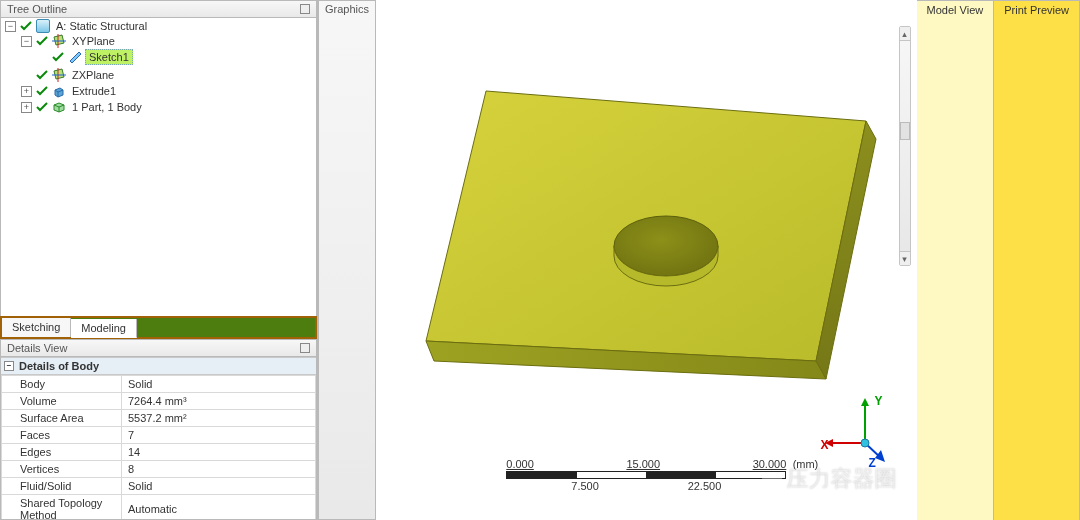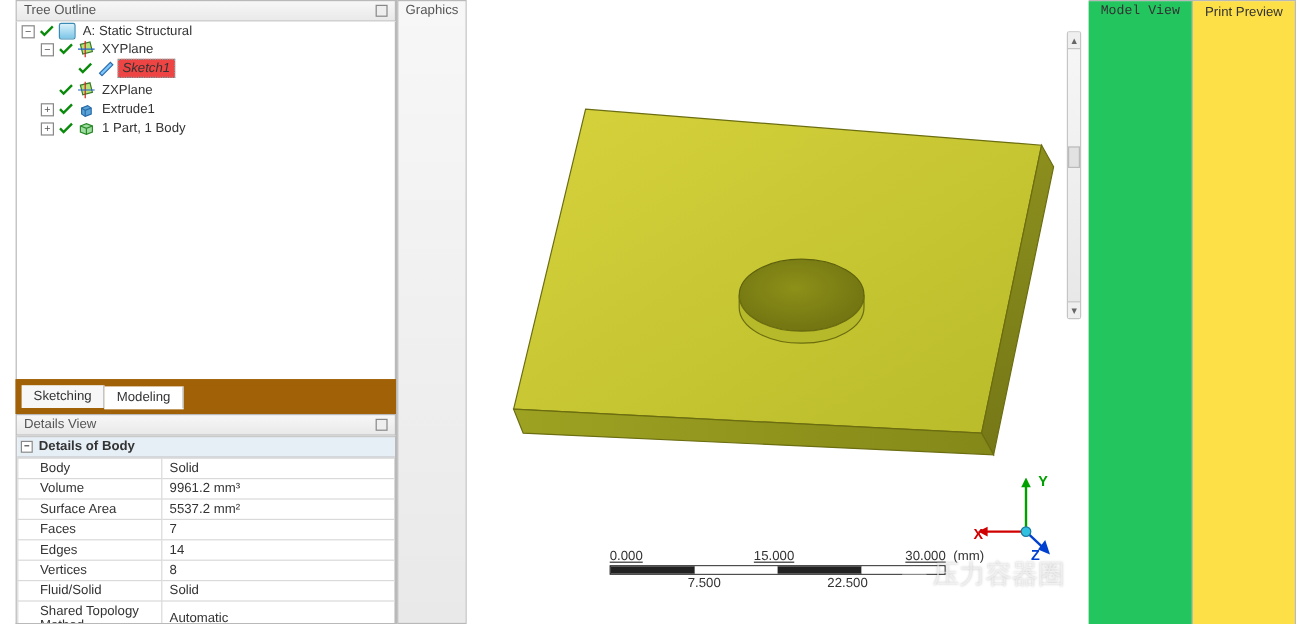--- a/index.html
+++ b/index.html
@@ -1,32 +1,32 @@
 <!DOCTYPE html>
 <html><head>
 <meta charset="utf-8">
 <style>
 * { box-sizing: border-box; margin: 0; padding: 0; }
 body { font-family: "Segoe UI", Tahoma, sans-serif; font-size: 11px; color: #333; background: #fff; width: 1080px; height: 520px; overflow: hidden; display: flex; }
-.left-col { width: 318px; display: flex; flex-direction: column; border-right: 1px solid #b9b9b9; margin-left: 13px; }
+.left-col { width: 318px; display: flex; flex-direction: column; border-right: 1px solid #b9b9b9; }
 .panel-header { background: linear-gradient(#f7f7f7,#e9e9e9); border: 1px solid #b9b9b9; padding: 2px 6px; display: flex; align-items: center; justify-content: space-between; font-size: 11px; color: #555; }
 .panel-header .pin { width: 10px; height: 10px; border: 1px solid #888; background: #eee; }
 .tree-area { flex: 0 0 auto; height: 298px; background: #fff; border-left: 1px solid #b9b9b9; border-right: 1px solid #b9b9b9; overflow: auto; }
 .tree ul { list-style: none; padding-left: 16px; }
 .tree > ul { padding-left: 4px; }
 .tree li { padding: 1px 0; white-space: nowrap; display: flex; align-items: center; flex-wrap: wrap; }
 .tree li > ul { flex-basis: 100%; }
 .toggle { width: 11px; height: 11px; border: 1px solid #888; display: inline-flex; align-items: center; justify-content: center; font-size: 9px; line-height: 1; margin-right: 3px; background: #fff; color: #555; cursor: pointer; }
 .toggle.empty { border: none; }
 .icon { width: 14px; height: 14px; display: inline-block; margin-right: 3px; vertical-align: middle; }
 .icon-dm { background: linear-gradient(#d9f0fa,#7dc7e8); border: 1px solid #3a8ab3; border-radius: 2px; }
 .icon-plane svg, .icon-sketch svg, .icon-extrude svg, .icon-body svg, .icon-check svg { width: 14px; height: 14px; }
 .node-label { padding: 1px 3px; }
-.node-label.selected { background: #ef4444; border: 1px dotted #7aa; font-style: italic; }
-.mid-tabs { display: flex; border: 5px solid #a16207; background: #a16207; }
+.node-label.selected { background: #bef264; border: 1px dotted #7aa; }
+.mid-tabs { display: flex; border: 2px solid #a16207; background: #4d7c0f; }
 .mid-tabs .tab { padding: 3px 10px; border-right: 1px solid #b9b9b9; cursor: pointer; background: #f7f7f7; }
 .mid-tabs .tab.active { background: #fff; border-bottom: 1px solid #fff; position: relative; top: 1px; }
 .details-area { flex: 1 1 auto; background: #fff; border: 1px solid #b9b9b9; border-top: none; overflow: auto; }
 .details-group-header { background: #e6eef6; border-bottom: 1px solid #c9c9c9; border-top: 1px solid #c9c9c9; padding: 2px 18px; font-weight: bold; position: relative; }
 .details-group-header .collapse { position: absolute; left: 3px; top: 3px; width: 10px; height: 10px; border: 1px solid #888; background: #fff; font-size: 8px; text-align: center; line-height: 8px; }
 .details-table { width: 100%; border-collapse: collapse; }
 .details-table td { border: 1px solid #d9d9d9; padding: 2px 6px; height: 16px; }
 .details-table td:first-child { width: 120px; background: #fff; padding-left: 18px; }
 .right-col { flex: 1; display: flex; flex-direction: row; }
 .graphics-header { background: linear-gradient(#f7f7f7,#e9e9e9); border: 1px solid #b9b9b9; padding: 2px 6px; display: flex; justify-content: space-between; color: #555; }
@@ -44,21 +44,21 @@
 .scalebar .seg.b { background: #222; }
 .scalebar .seg.w { background: #fff; }
 .scalebar .ticks-bot { display: flex; justify-content: space-between; width: 150px; margin: 0 auto; }
 .scalebar .unit { position: absolute; right: -32px; top: 0; text-align: center; }
 .zoom-ctrl { position: absolute; right: 6px; top: 26px; width: 12px; height: 240px; background: linear-gradient(#f7f7f7,#e7e7e7); border: 1px solid #c5c5c5; border-radius: 2px; }
 .zoom-ctrl .btn { height: 14px; background: #efefef; border-bottom: 1px solid #c5c5c5; text-align: center; font-size: 9px; line-height: 14px; cursor: pointer; color: #666;}
 .zoom-ctrl .btn:last-child { position: absolute; bottom: 0; width: 100%; border-top: 1px solid #c5c5c5; border-bottom: none; }
 .zoom-ctrl .thumb { position: absolute; top: 40%; left: 0; width: 100%; height: 18px; background: #e2e2e2; border: 1px solid #bbb; }
 .bottom-tabs { display: flex; border-top: 1px solid #b9b9b9; background: #f0f0f0; }
 .bottom-tabs .tab { padding: 3px 10px; border-right: 1px solid #b9b9b9; cursor: pointer; background: #fde047; }
-.bottom-tabs .tab.active { background: #22c55e; font-family: Liberation Mono, monospace; }
+.bottom-tabs .tab.active { background: #fef9c3; }
 .watermark { position: absolute; right: 20px; bottom: 26px; color: rgba(255,255,255,.55); font-size: 22px; text-shadow: 0 0 2px rgba(0,0,0,.25); pointer-events: none; display: flex; align-items: flex-end; gap: 4px; }
 .watermark .w-icon { width: 22px; height: 22px; border-radius: 50%; background: rgba(255,255,255,.35); display: inline-block; }
 </style>
 </head>
 <body>
 
 <div class="left-col">
   <div class="panel-header">
     <span>Tree Outline</span>
     <span class="pin"></span>
@@ -153,21 +153,21 @@
       <span>Details of Body</span>
     </div>
     <table class="details-table">
       <tbody>
           <tr>
             <td>Body</td>
             <td>Solid</td>
           </tr>
       <tr>
             <td>Volume</td>
-            <td>9961.2 mm³</td>
+            <td>7264.4 mm³</td>
           </tr>
       <tr>
             <td>Surface Area</td>
             <td>5537.2 mm²</td>
           </tr>
       <tr>
             <td>Faces</td>
             <td>7</td>
           </tr>
       <tr>

